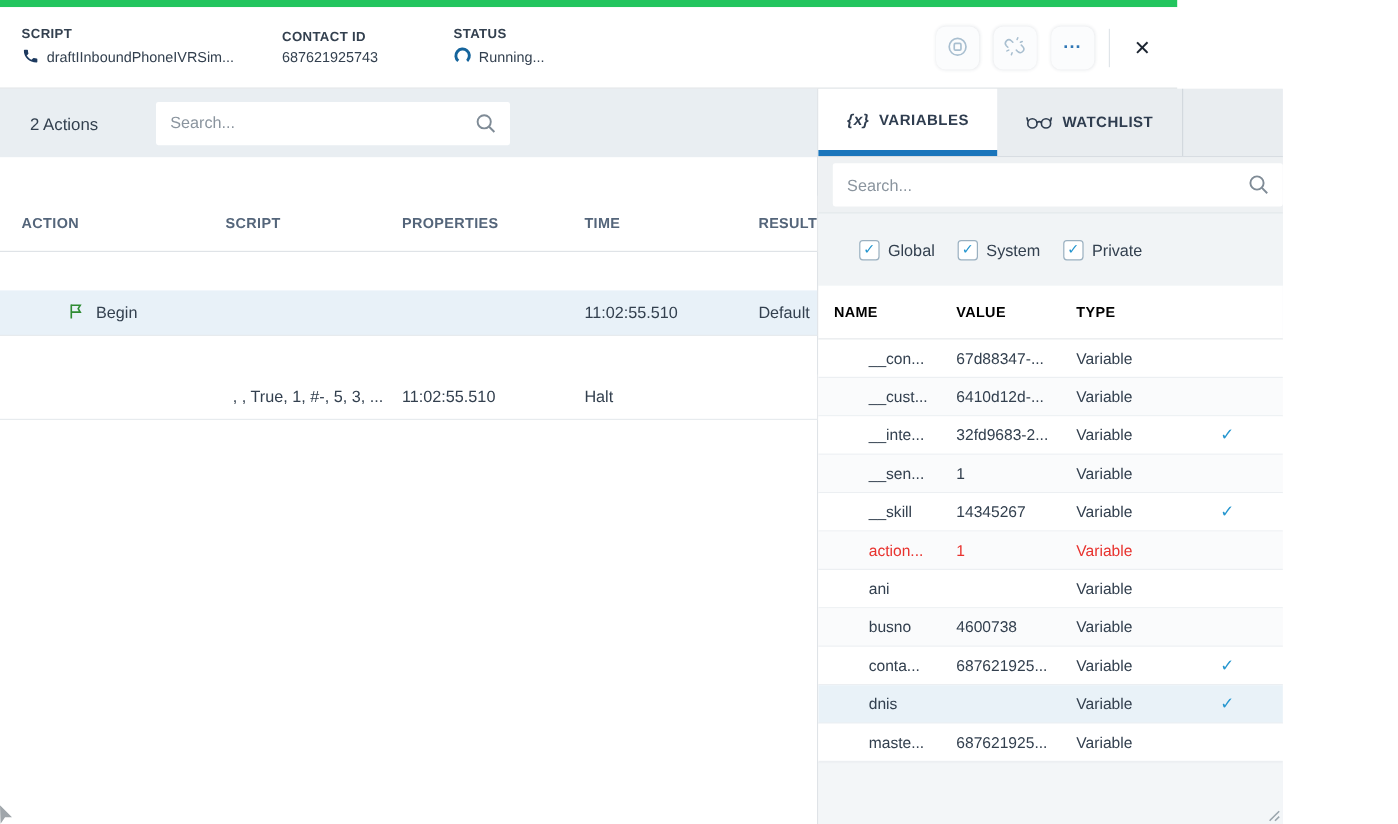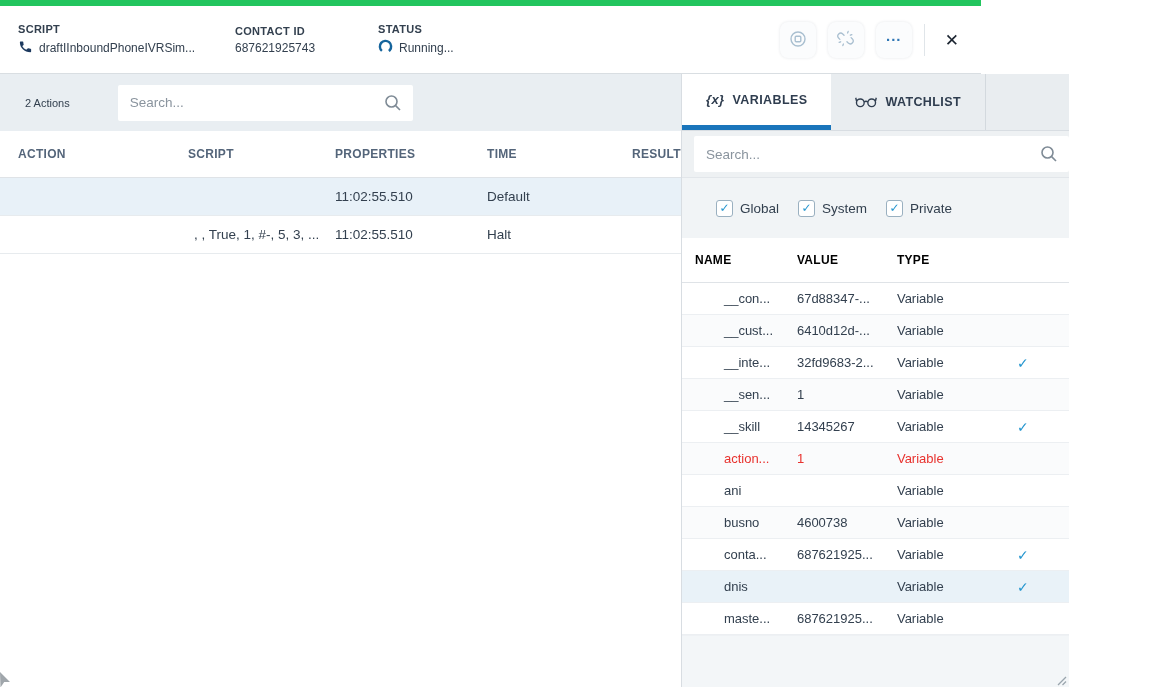--- a/index.html
+++ b/index.html
@@ -21,28 +21,28 @@
   .vsep { width:1px; height:32px; background:#e0e5e9; }
   .closebtn { border:none; background:transparent; font-size:17px; color:#1b2430; cursor:pointer; padding:6px 8px; }
 
   
   .main { display:flex; height:618px; }
   .left { width:770px; border-right:1px solid #d8dde2; background:#fff; position:relative; }
   .right { width:395px; background:#eef1f4; position:relative; }
 
   
   .toolbar { height:57px; background:#e9eef2; display:flex; align-items:center; }
-  .actions-count { margin-left:25px; font-size:11px; color:#33404f; }
+  .actions-count { margin-left:25px; font-size:14px; color:#33404f; }
   .searchbox { position:relative; background:#fff; border-radius:2px; }
   .searchbox input { width:100%; height:36px; border:none; outline:none; background:transparent; font-size:13.5px; color:#33404f; padding:0 38px 0 12px; font-family:inherit; }
   .searchbox input::placeholder { color:#8a949e; }
   .searchbox .mag { position:absolute; right:10px; top:8px; }
   .toolbar .searchbox { width:295px; margin-left:48px; }
 
-  .ahead, .arow { display:grid; grid-template-columns:170px 147px 152px 145px auto; align-items:center; padding-left:18px; }
+  .ahead, .arow { display:grid; grid-template-columns:170px 147px 152px 145px auto; align-items:center; padding-left:18px;margin-top:32px; }
   .ahead { height:47px; background:#fff; border-bottom:1px solid #dfe3e7; font-size:12px; font-weight:700; color:#54657a; letter-spacing:.3px; }
   .arow { height:38px; background:#fff; border-bottom:1px solid #e7ebee; font-size:13.5px; color:#33404f; cursor:pointer; }
   .arow.selected { background:#e8f1f8; }
   .cell-action { display:flex; align-items:center; gap:9px; padding-left:37px; }
   .cell-props { padding-left:6px; white-space:nowrap; }
 
   .mouse-cursor { position:absolute; left:0; bottom:0; }
 
   
   .tabs { height:57px; display:flex; background:#e9edf0; border-bottom:1px solid #d8dde2; }
@@ -151,20 +151,29 @@
 
       <div class="ahead">
         <div>ACTION</div>
         <div>SCRIPT</div>
         <div>PROPERTIES</div>
         <div>TIME</div>
         <div>RESULT</div>
       </div>
 
       <div class="arow selected">
+        <div class="cell-action">
+          <span>
+            <svg width="16" height="16" viewBox="0 0 20 20" fill="none" stroke="#2e8b32" stroke-width="1.7">
+                <path d="M5.5 18V3.5"></path>
+                <path d="M5.5 4.2h9.3l-2.1 3.6 2.1 3.6H5.5"></path>
+              </svg>
+          </span>
+          <span>Begin</span>
+        </div>
         <div></div>
         <div class="cell-props"></div>
         <div>11:02:55.510</div>
         <div>Default</div>
       </div>
 
       <div class="arow">
         <div></div>
         <div class="cell-props">, , True, 1, #-, 5, 3, ...</div>
         <div>11:02:55.510</div>

